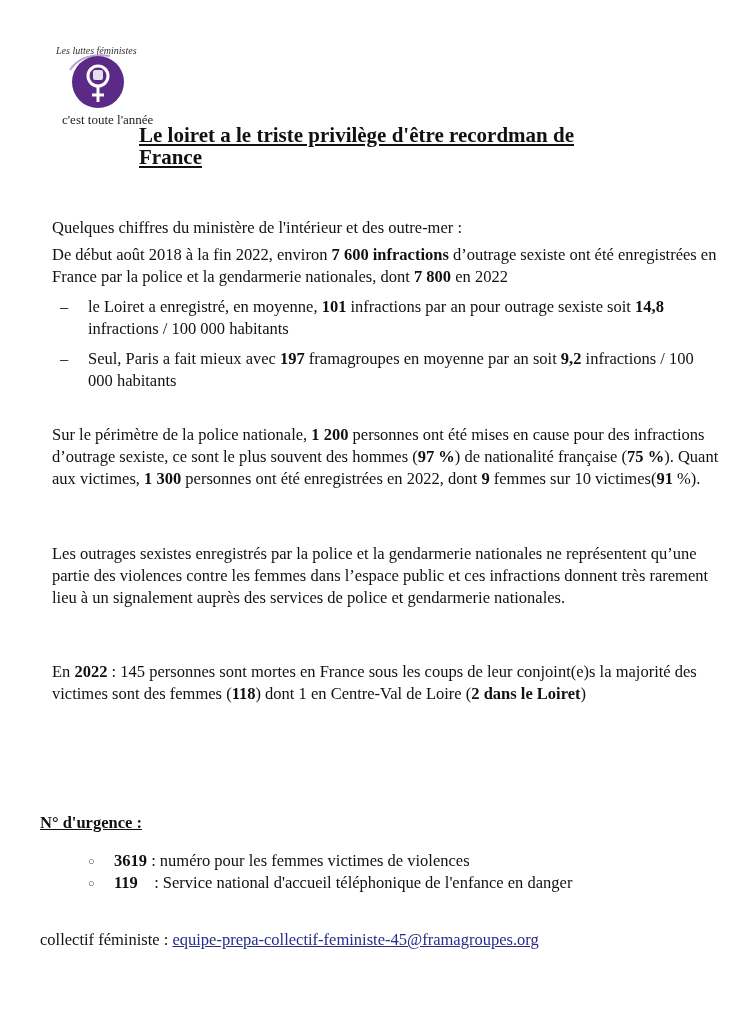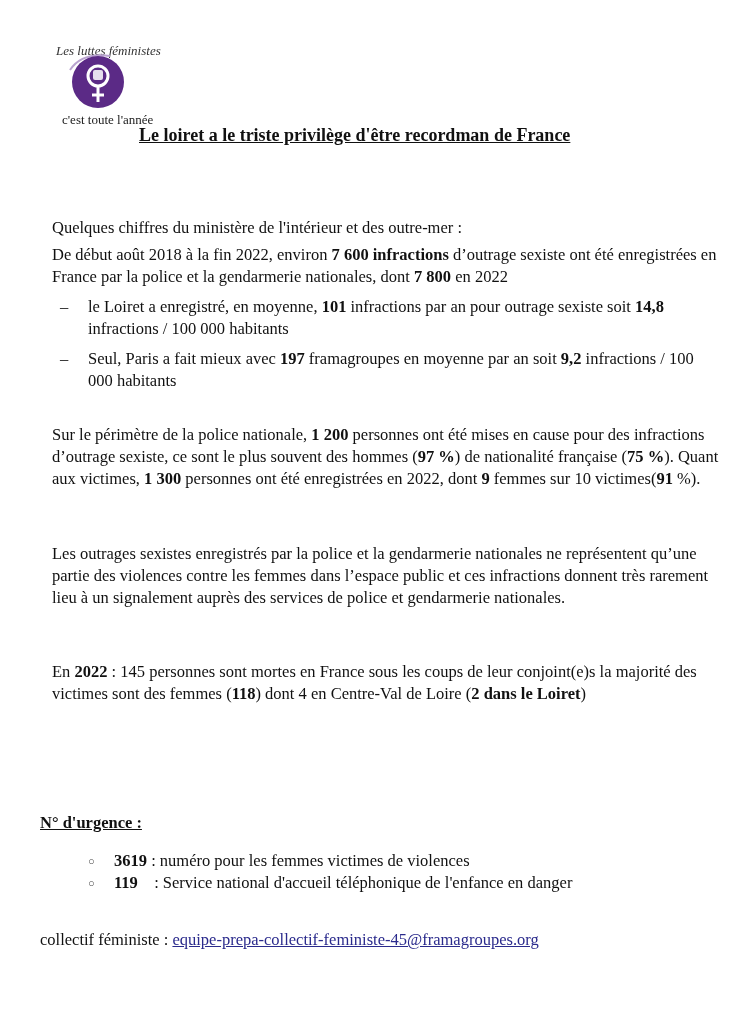--- a/index.html
+++ b/index.html
@@ -4,27 +4,27 @@
   <style>
     html, body { margin: 0; padding: 0; background: #ffffff; }
     body {
       width: 740px; height: 1023px; position: relative; overflow: hidden;
       font-family: "Liberation Serif", "DejaVu Serif", serif;
       color: #111111;
       font-size: 16.5px;
       line-height: 22px;
     }
     .logo { position: absolute; left: 50px; top: 40px; width: 100px; height: 82px; }
-    .logo-top { position: absolute; left: 6px; top: 0; font-size: 13px; font-style: italic; color: #333; white-space: nowrap; text-align: right; }
+    .logo-top { position: absolute; left: 6px; top: 0; font-size: 10px; font-style: italic; color: #333; white-space: nowrap; text-align: right; }
     .logo-bottom { position: absolute; left: 12px; top: 69px; font-size: 13px; color: #222; white-space: nowrap; }
     .logo svg { position: absolute; left: 12px; top: 10px; }
 
     .title {
       position: absolute; left: 139px; top: 124px; width: 480px;
-      font-weight: bold; font-size: 18px; line-height: 22px;
+      font-weight: bold; font-size: 21px; line-height: 22px;
       text-decoration: underline;
     }
     .title .l2 { display: block; padding-left: 44px; }
 
     .p { position: absolute; left: 52px; width: 670px; }
     .p b { font-weight: bold; text-align: center; }
 
     .bullets { position: absolute; left: 60px; width: 650px; margin: 0; padding: 0; list-style: none; }
     .bullets li { position: relative; padding-left: 28px; margin-bottom: 8px; }
     .bullets li .dash { position: absolute; left: 0; top: 0; }
@@ -72,21 +72,21 @@
   <li>
     <span class="dash">–</span>
     <span>Seul, Paris a fait mieux avec </span><b>197</b><span> framagroupes en moyenne par an soit  </span><b>9,2</b><span> infractions / 100 000 habitants</span>
   </li>
 </ul>
 
 <div class="p" style="top:424px;"><span>Sur le périmètre de la police nationale, </span><b>1 200</b><span> personnes ont été mises en cause pour des infractions d’outrage sexiste, ce sont le plus souvent des hommes (</span><b>97 %</b><span>) de nationalité française (</span><b>75 %</b><span>). Quant aux victimes, </span><b>1 300</b><span> personnes ont été enregistrées en 2022, dont </span><b>9</b><span> femmes sur 10 victimes(</span><b>91</b><span> %).</span></div>
 
 <div class="p" style="top:543px;">Les outrages sexistes enregistrés par la police et la gendarmerie nationales ne représentent qu’une partie des violences contre les femmes dans l’espace public et ces infractions donnent très rarement lieu à un signalement auprès des services de police et gendarmerie nationales.</div>
 
-<div class="p" style="top:661px;"><span>En </span><b>2022</b><span> : 145 personnes sont mortes en France sous les coups de leur conjoint(e)s la majorité  des  victimes sont des femmes (</span><b>118</b><span>) dont 4 en Centre-Val de Loire (</span><b>2 dans le Loiret</b><span>)</span></div>
+<div class="p" style="top:661px;"><span>En </span><b>2022</b><span> : 145 personnes sont mortes en France sous les coups de leur conjoint(e)s la majorité  des  victimes sont des femmes (</span><b>118</b><span>) dont 1 en Centre-Val de Loire (</span><b>2 dans le Loiret</b><span>)</span></div>
 
 <div class="urg-title">N° d'urgence :</div>
 
 <ul class="urg-list">
   <li>
     <span class="circ">○</span>
     <span class="num">3619</span><span> : numéro pour les femmes victimes de violences</span>
   </li>
   <li>
     <span class="circ">○</span>

